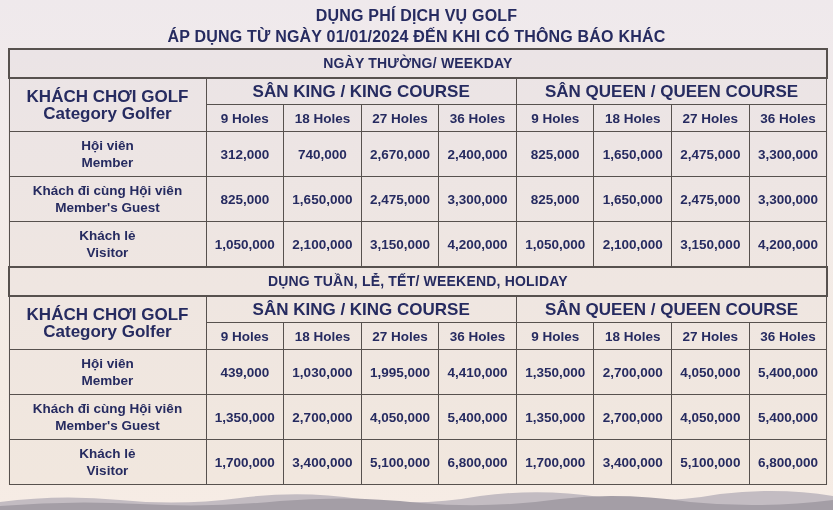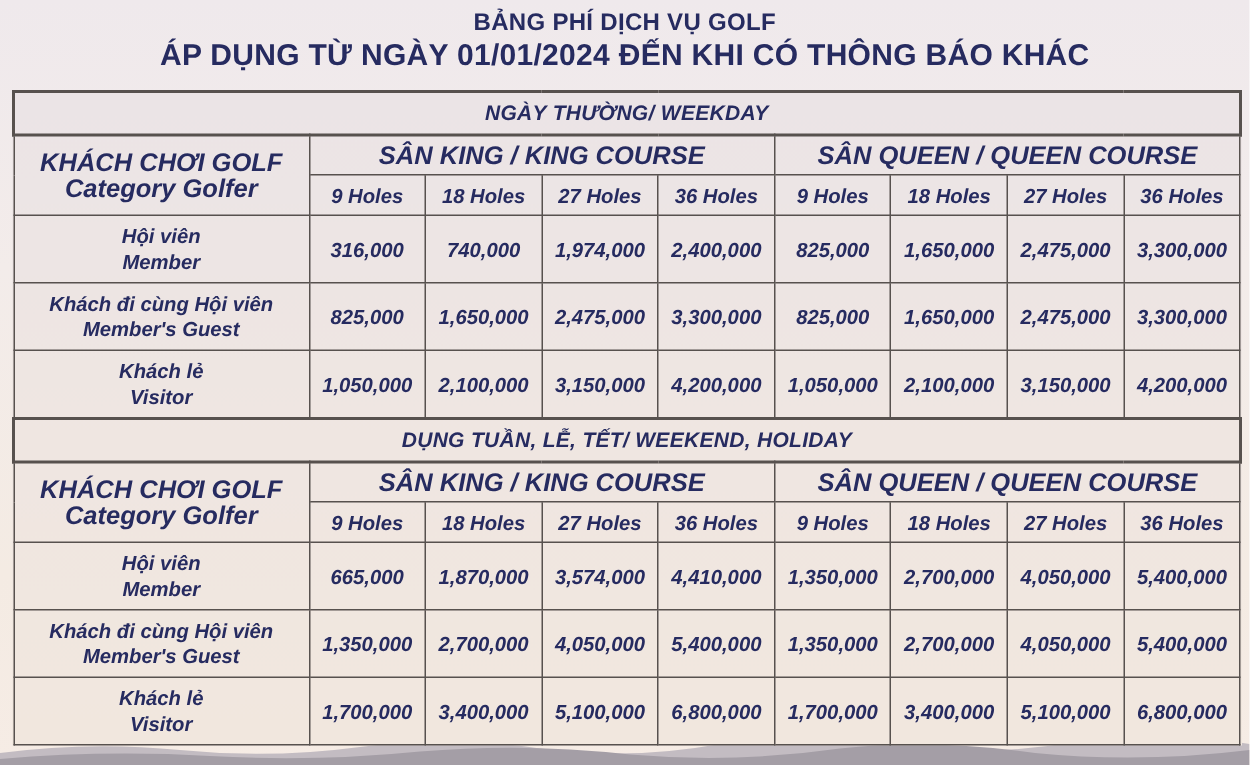--- a/index.html
+++ b/index.html
@@ -4,27 +4,27 @@
 <style>
   html,body{margin:0;padding:0;}
   body{
     width:833px;height:510px;overflow:hidden;position:relative;
     font-family:"Liberation Sans", sans-serif;
     background:linear-gradient(180deg,#efe9ec 0%,#f3ecea 35%,#f4ebe3 75%,#f6ece5 100%);
   }
   .mountains{position:absolute;left:0;bottom:0;width:833px;height:26px;z-index:0;}
   .titles{position:relative;z-index:2;text-align:center;padding-top:5px;color:#262b60;}
   .title-l1{font-size:16px;font-weight:bold;line-height:21px;letter-spacing:.2px;}
-  .title-l2{font-size:20px;font-weight:bold;line-height:22px;letter-spacing:.2px;}
+  .title-l2{font-size:16px;font-weight:bold;line-height:22px;letter-spacing:.2px;}
   table.fee{
     position:relative;z-index:2;
-    margin:12px 0 0 8px;width:818px;
+    margin:0 0 0 8px;width:818px;
     border-collapse:collapse;table-layout:fixed;
     background:linear-gradient(180deg,#ebe4e6 0%,#efe6e1 55%,#f1e7de 100%);
-    color:#262b60;font-weight:bold;font-style:italic;
+    color:#262b60;font-weight:bold;
   }
   table.fee col.cat{width:197px;}
   table.fee col.price{width:77.6px;}
   table.fee td{
     border:1.5px solid #57514e;
     text-align:center;vertical-align:middle;
     font-size:13.5px;line-height:17px;padding:0 2px;
   }
   tr.banner td{border-width:2.5px;font-size:14px;height:27px;letter-spacing:.2px;}
   tr.hdr1 td{height:25px;font-size:17px;}
@@ -35,21 +35,21 @@
 </style>
 </head>
 <body>
 
 <svg class="mountains" viewBox="0 0 833 26" preserveAspectRatio="none" aria-hidden="true">
   <path d="M0,26 L0,18 Q60,10 120,16 Q180,22 240,14 Q300,6 360,15 Q420,23 480,12 Q540,4 600,13 Q660,21 720,10 Q780,3 833,12 L833,26 Z" fill="#c3bcc2"></path>
   <path d="M0,26 L0,22 Q70,16 140,20 Q210,24 280,17 Q350,11 420,19 Q490,25 560,15 Q620,8 690,18 Q760,25 833,16 L833,26 Z" fill="#a49ea6"></path>
 </svg>
 
 <div class="titles">
-  <div class="title-l1">BẢNG PHÍ DỊCH VỤ GOLF</div>
+  <div class="title-l1">DỤNG PHÍ DỊCH VỤ GOLF</div>
   <div class="title-l2">ÁP DỤNG TỪ NGÀY 01/01/2024 ĐẾN KHI CÓ THÔNG BÁO KHÁC</div>
 </div>
 
 <table class="fee">
   <colgroup>
     <col class="cat">
       <col class="price">
       <col class="price">
       <col class="price">
       <col class="price">
@@ -80,23 +80,23 @@
     <td>18 Holes</td>
     <td>27 Holes</td>
     <td>36 Holes</td>
   </tr>
 
   <tr class="datarow">
     <td class="cat-cell two-line">
       <span>Hội viên</span>
       <span>Member</span>
     </td>
-    <td>316,000</td>
+    <td>312,000</td>
     <td>740,000</td>
-    <td>1,974,000</td>
+    <td>2,670,000</td>
     <td>2,400,000</td>
     <td>825,000</td>
     <td>1,650,000</td>
     <td>2,475,000</td>
     <td>3,300,000</td>
   </tr>
 
   <tr class="datarow">
     <td class="cat-cell two-line">
       <span>Khách đi cùng Hội viên</span>
@@ -147,23 +147,23 @@
     <td>18 Holes</td>
     <td>27 Holes</td>
     <td>36 Holes</td>
   </tr>
 
   <tr class="datarow">
     <td class="cat-cell two-line">
       <span>Hội viên</span>
       <span>Member</span>
     </td>
-    <td>665,000</td>
-    <td>1,870,000</td>
-    <td>3,574,000</td>
+    <td>439,000</td>
+    <td>1,030,000</td>
+    <td>1,995,000</td>
     <td>4,410,000</td>
     <td>1,350,000</td>
     <td>2,700,000</td>
     <td>4,050,000</td>
     <td>5,400,000</td>
   </tr>
 
   <tr class="datarow">
     <td class="cat-cell two-line">
       <span>Khách đi cùng Hội viên</span>

